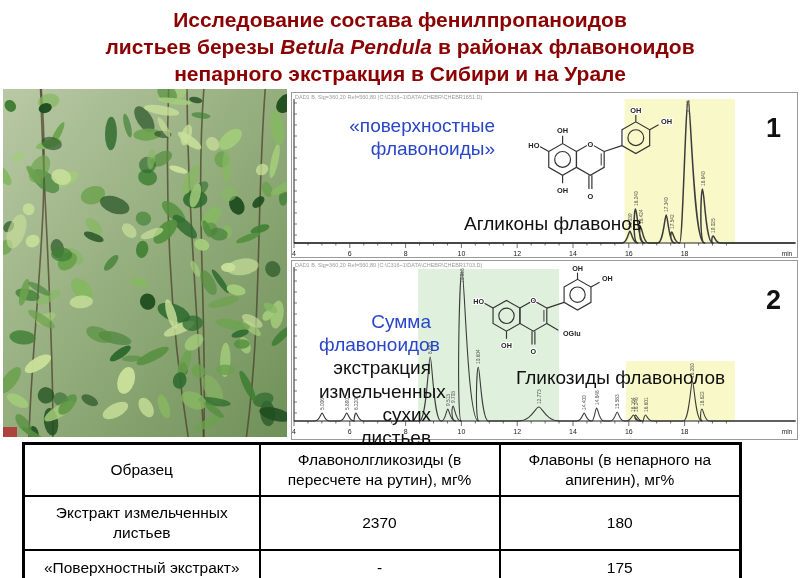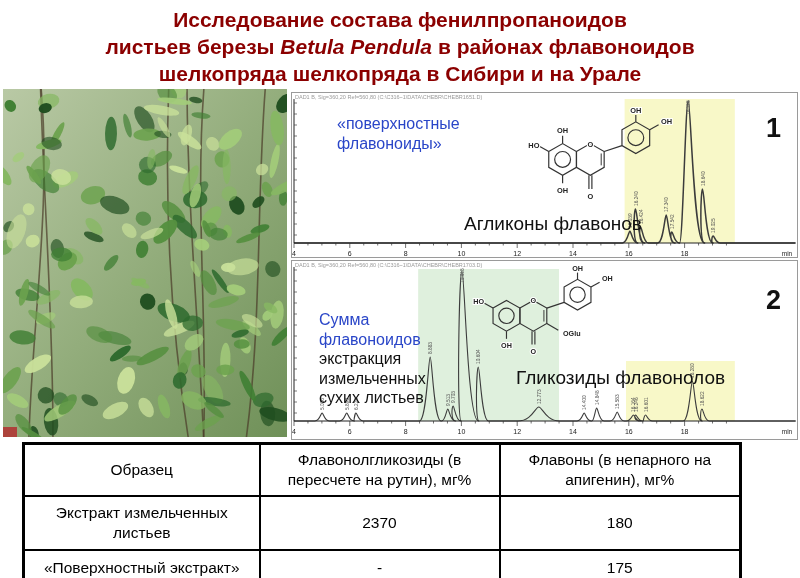--- a/index.html
+++ b/index.html
@@ -10,21 +10,21 @@
          color:#8b0000;font-weight:bold;font-size:21px;line-height:1.28;}
   .title .it{font-style:italic;}
   
   .photo{position:absolute;left:3px;top:89px;width:284px;height:348px;display:block;}
   
   .panel{position:absolute;left:291px;background:#fff;border:1px solid #9a9a9a;box-sizing:border-box;}
   #panel1{top:92px;width:507px;height:166px;}
   #panel2{top:260px;width:507px;height:180px;}
   .det{position:absolute;top:1px;left:3px;font-size:5.5px;color:#9a9a9a;white-space:nowrap;z-index:5;}
   .chrom{position:absolute;left:0;top:0;}
-  .note{position:absolute;font-size:16px;line-height:1.22;color:#111;z-index:4;}
+  .note{position:absolute;font-size:19px;line-height:1.22;color:#111;z-index:4;text-align:right;}
   .note .blue{color:#2a46c8;}
   #panel1 .note{left:45px;top:21px;width:158px;}
   #panel2 .note{left:27px;top:25px;width:112px;margin-top:24px;}
   .annot{position:absolute;font-size:19px;color:#111;z-index:4;white-space:nowrap;}
   #panel1 .annot{left:172px;top:120px;}
   #panel2 .annot{left:224px;top:106px;text-align:right;}
   .pnum{position:absolute;right:16px;font-size:27px;font-weight:bold;color:#111;z-index:4;}
   #panel1 .pnum{top:20px;}
   #panel2 .pnum{top:24px;}
   .struct{position:absolute;z-index:3;}
@@ -46,21 +46,21 @@
   .res tr.r2 td{height:30px;}
 </style>
 </head>
 <body>
 
 <div class="slide">
 
   <div class="title">
     <div>Исследование состава фенилпропаноидов</div>
     <div><span>листьев  березы </span><span class="it">Betula Pendula</span><span> в районах флавоноидов</span></div>
-    <div>шелкопряда шелкопряда в Сибири и на Урале</div>
+    <div>непарного экстракция в Сибири и на Урале</div>
   </div>
 
   <svg class="photo" id="photo" viewBox="0 0 284 348" preserveAspectRatio="none">
     <defs>
       <linearGradient id="skyg" x1="0" y1="0" x2="1" y2="1">
         <stop offset="0" stop-color="#b9c9a5"></stop>
         <stop offset="0.5" stop-color="#93ad7c"></stop>
         <stop offset="1" stop-color="#6f9058"></stop>
       </linearGradient>
     </defs>

